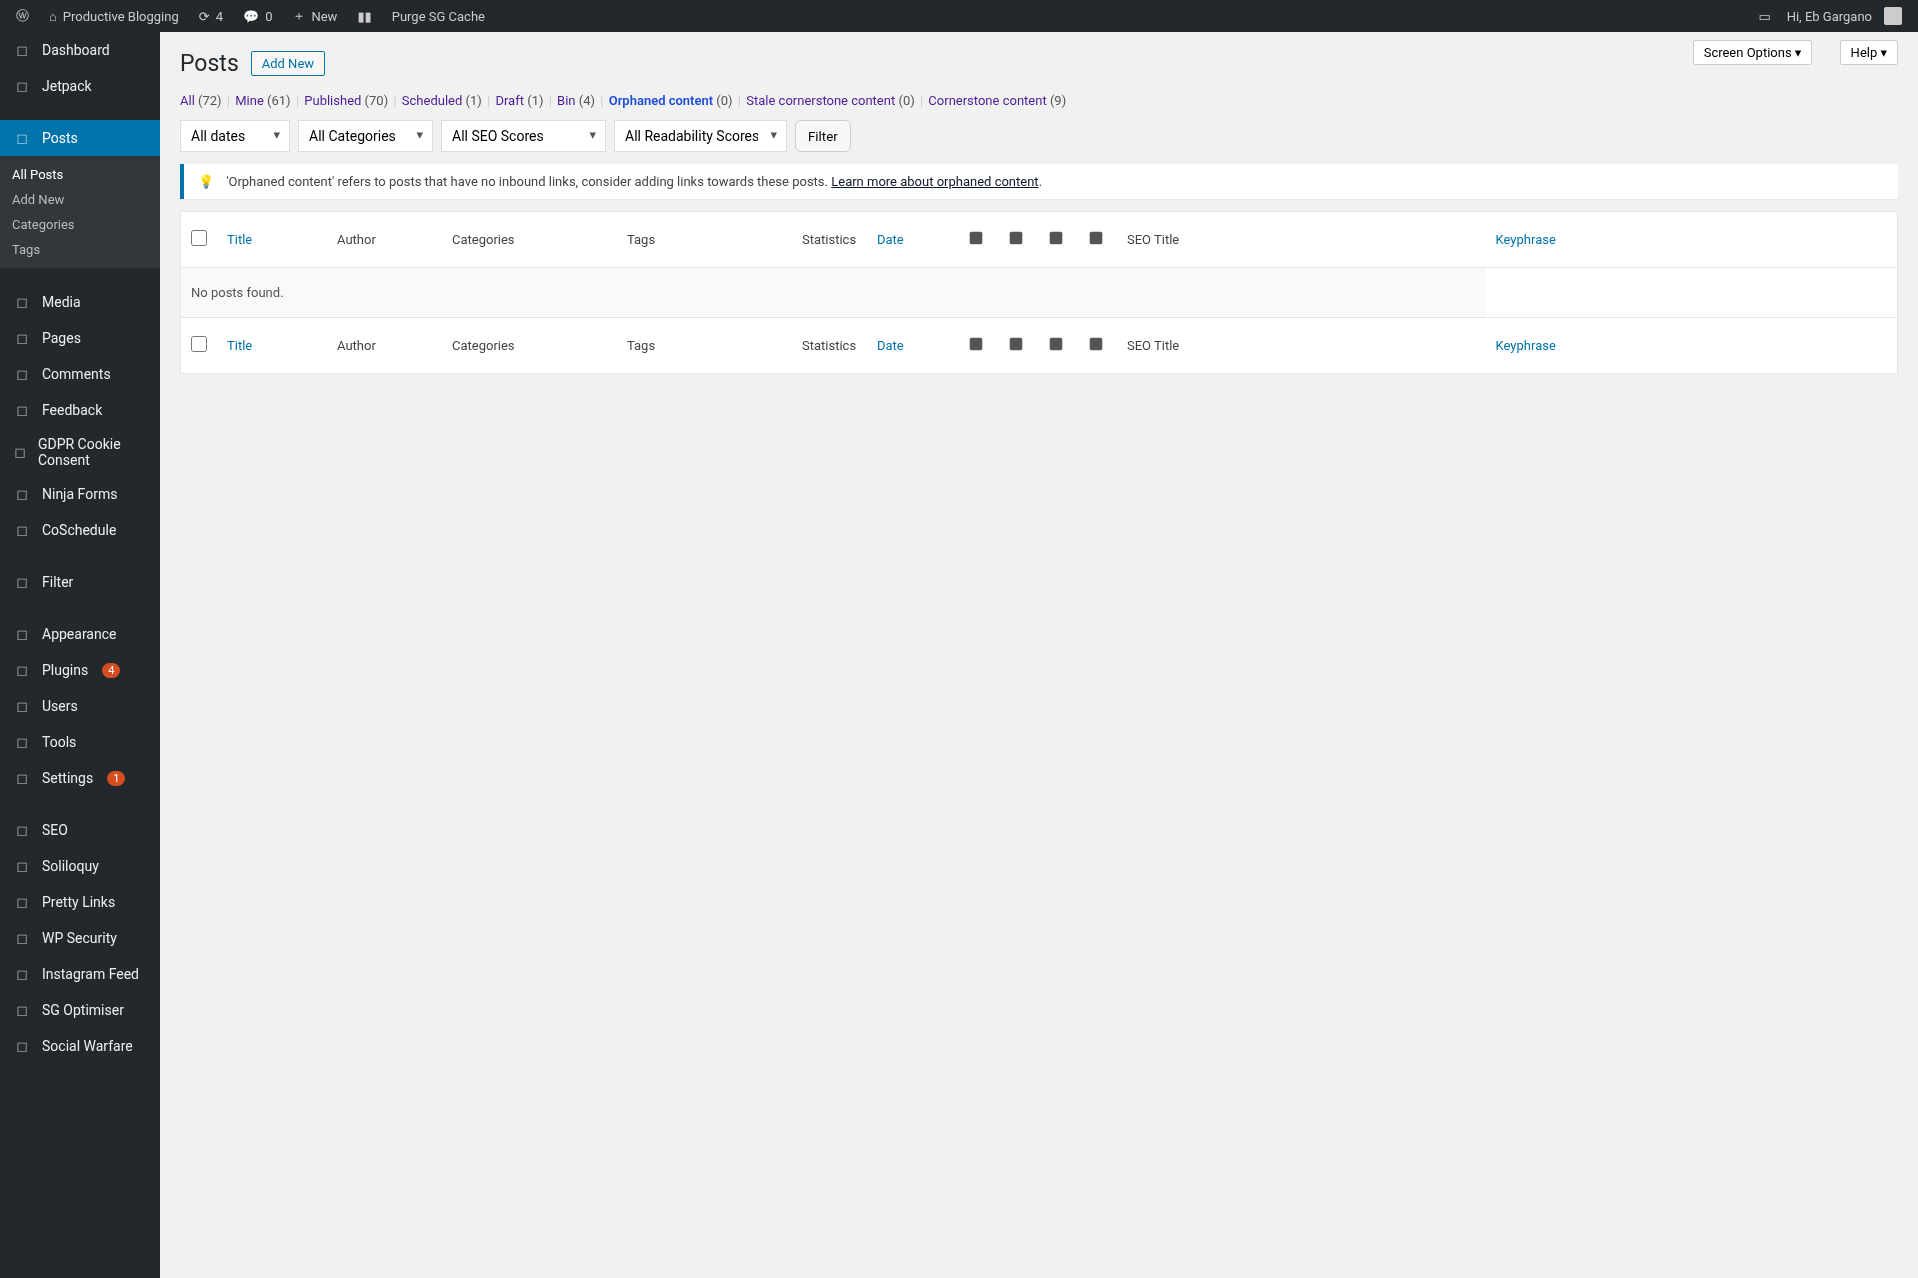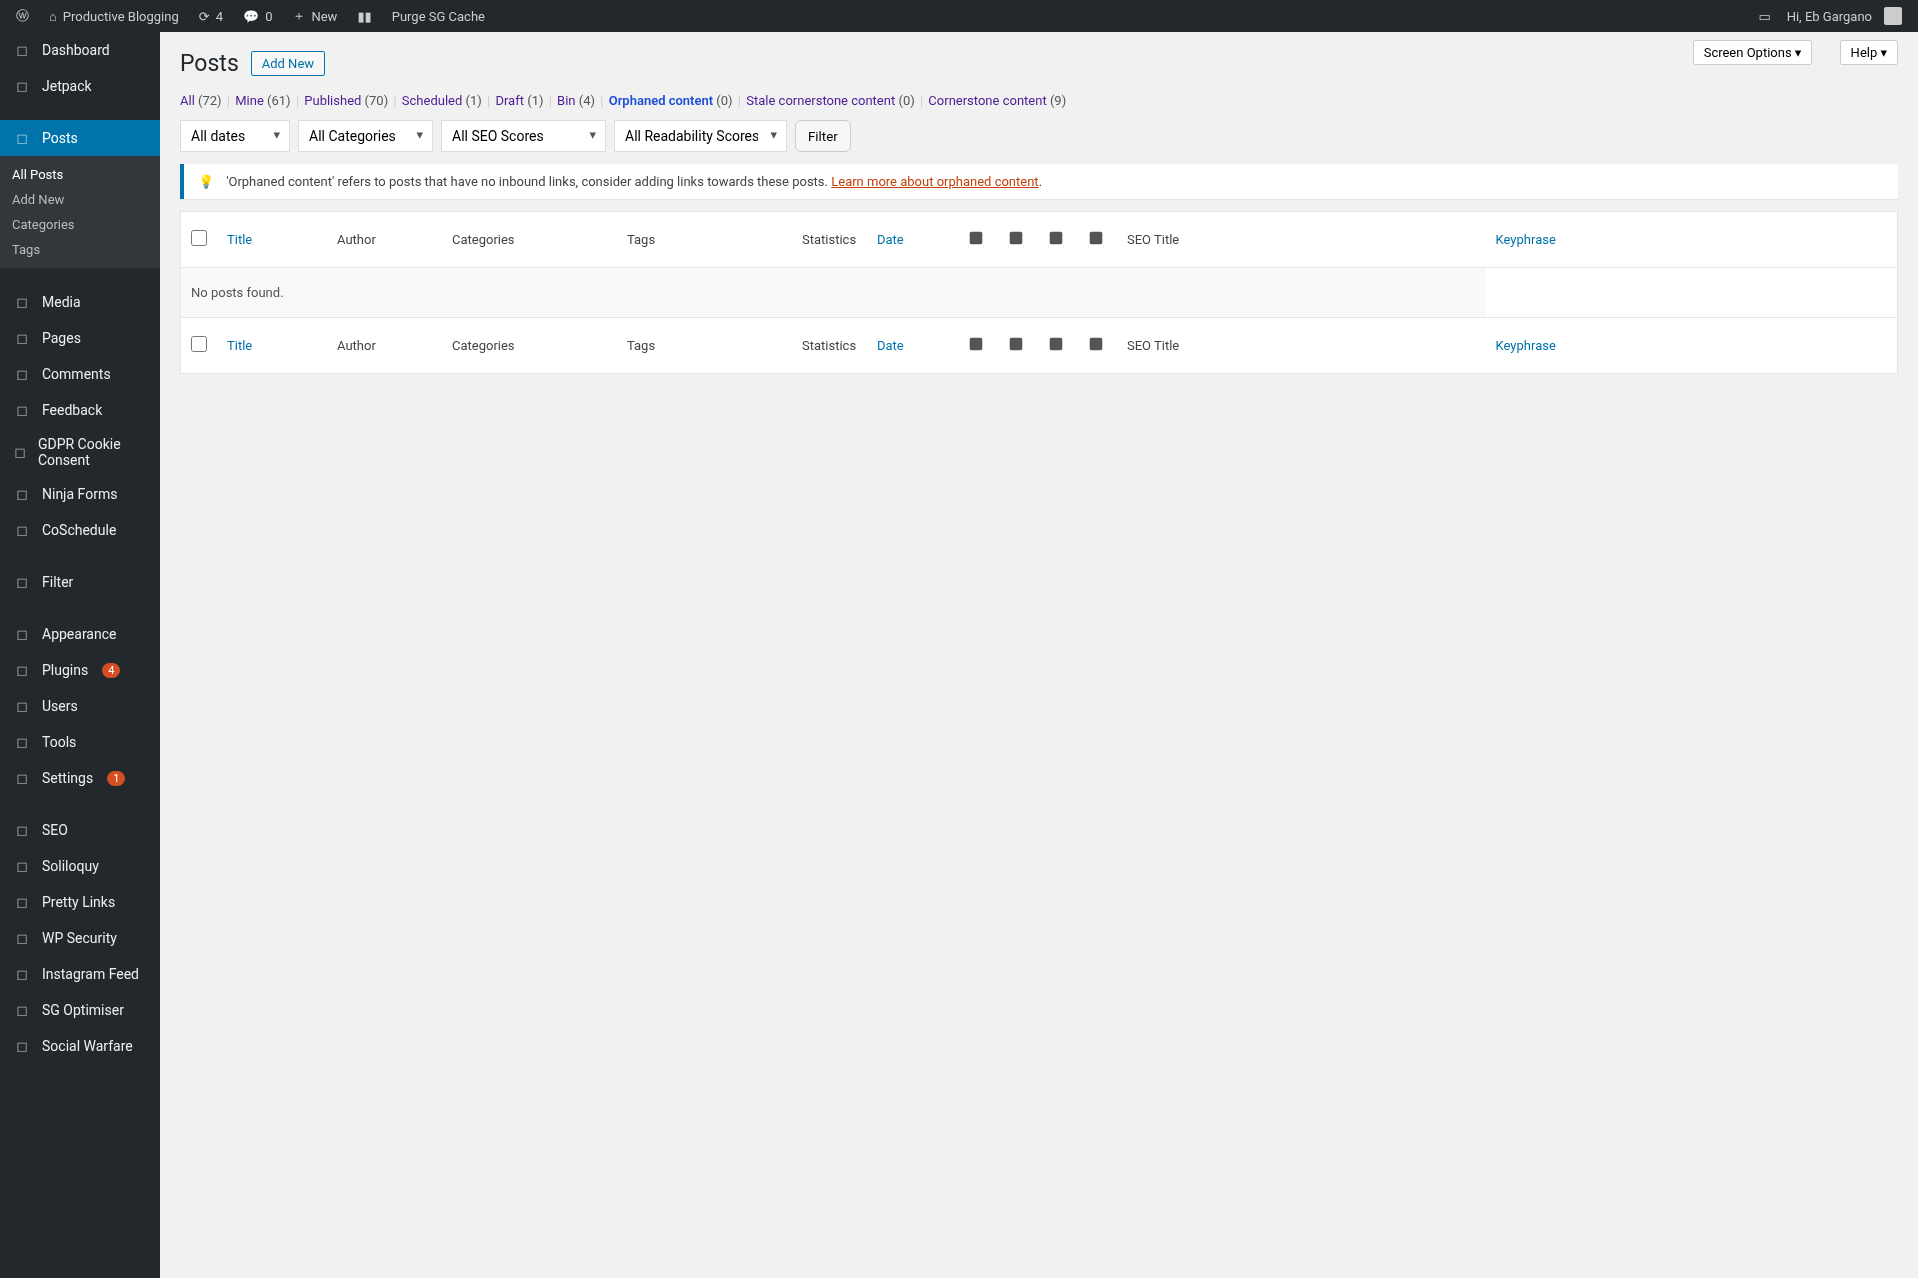--- a/index.html
+++ b/index.html
@@ -31,21 +31,21 @@
 .subsub a{color:#4c1d95;text-decoration:none}
 .subsub .cnt{color:#555}
 .subsub .sep{color:#ccc;margin:0 2px}
 .subsub .current{color:#1d4ed8;font-weight:600}
 .filters{display:flex;gap:8px;margin-bottom:12px}
 .filters select{height:32px;border:1px solid #ddd;background:#fff;padding:0 28px 0 10px;font-size:14px;appearance:none;position:relative}
 .selwrap{position:relative}
 .selwrap::after{content:"▾";position:absolute;right:10px;top:7px;pointer-events:none;color:#555}
 .filters .btn{height:32px;border:1px solid #ccc;background:#f7f7f7;padding:0 12px;cursor:pointer;border-radius:6px}
 .notice{background:#fff;border-left:4px solid #0073aa;box-shadow:0 1px 1px rgba(0,0,0,.04);padding:10px 14px;margin-bottom:12px;display:flex;align-items:center;gap:12px;font-size:13px}
-.notice a{color:#c2410c;text-decoration:underline}
+.notice a{color:#0f172a;text-decoration:underline}
 .table{background:#fff;border:1px solid #e5e5e5;width:100%;border-collapse:collapse}
 .table th,.table td{text-align:left;padding:17px 10px;font-size:13px;font-weight:400}
 .table thead th{border-bottom:1px solid #e5e5e5}
 .table tfoot th{border-top:1px solid #e5e5e5}
 .table .cb{width:30px}
 .table .link{color:#0073aa}
 .table .empty td{color:#555;font-style:normal;background:#f9f9f9}
 .iconcell svg{width:18px;height:18px}
 input[type=checkbox]{width:16px;height:16px}
 .dark-ico{fill:#555}

